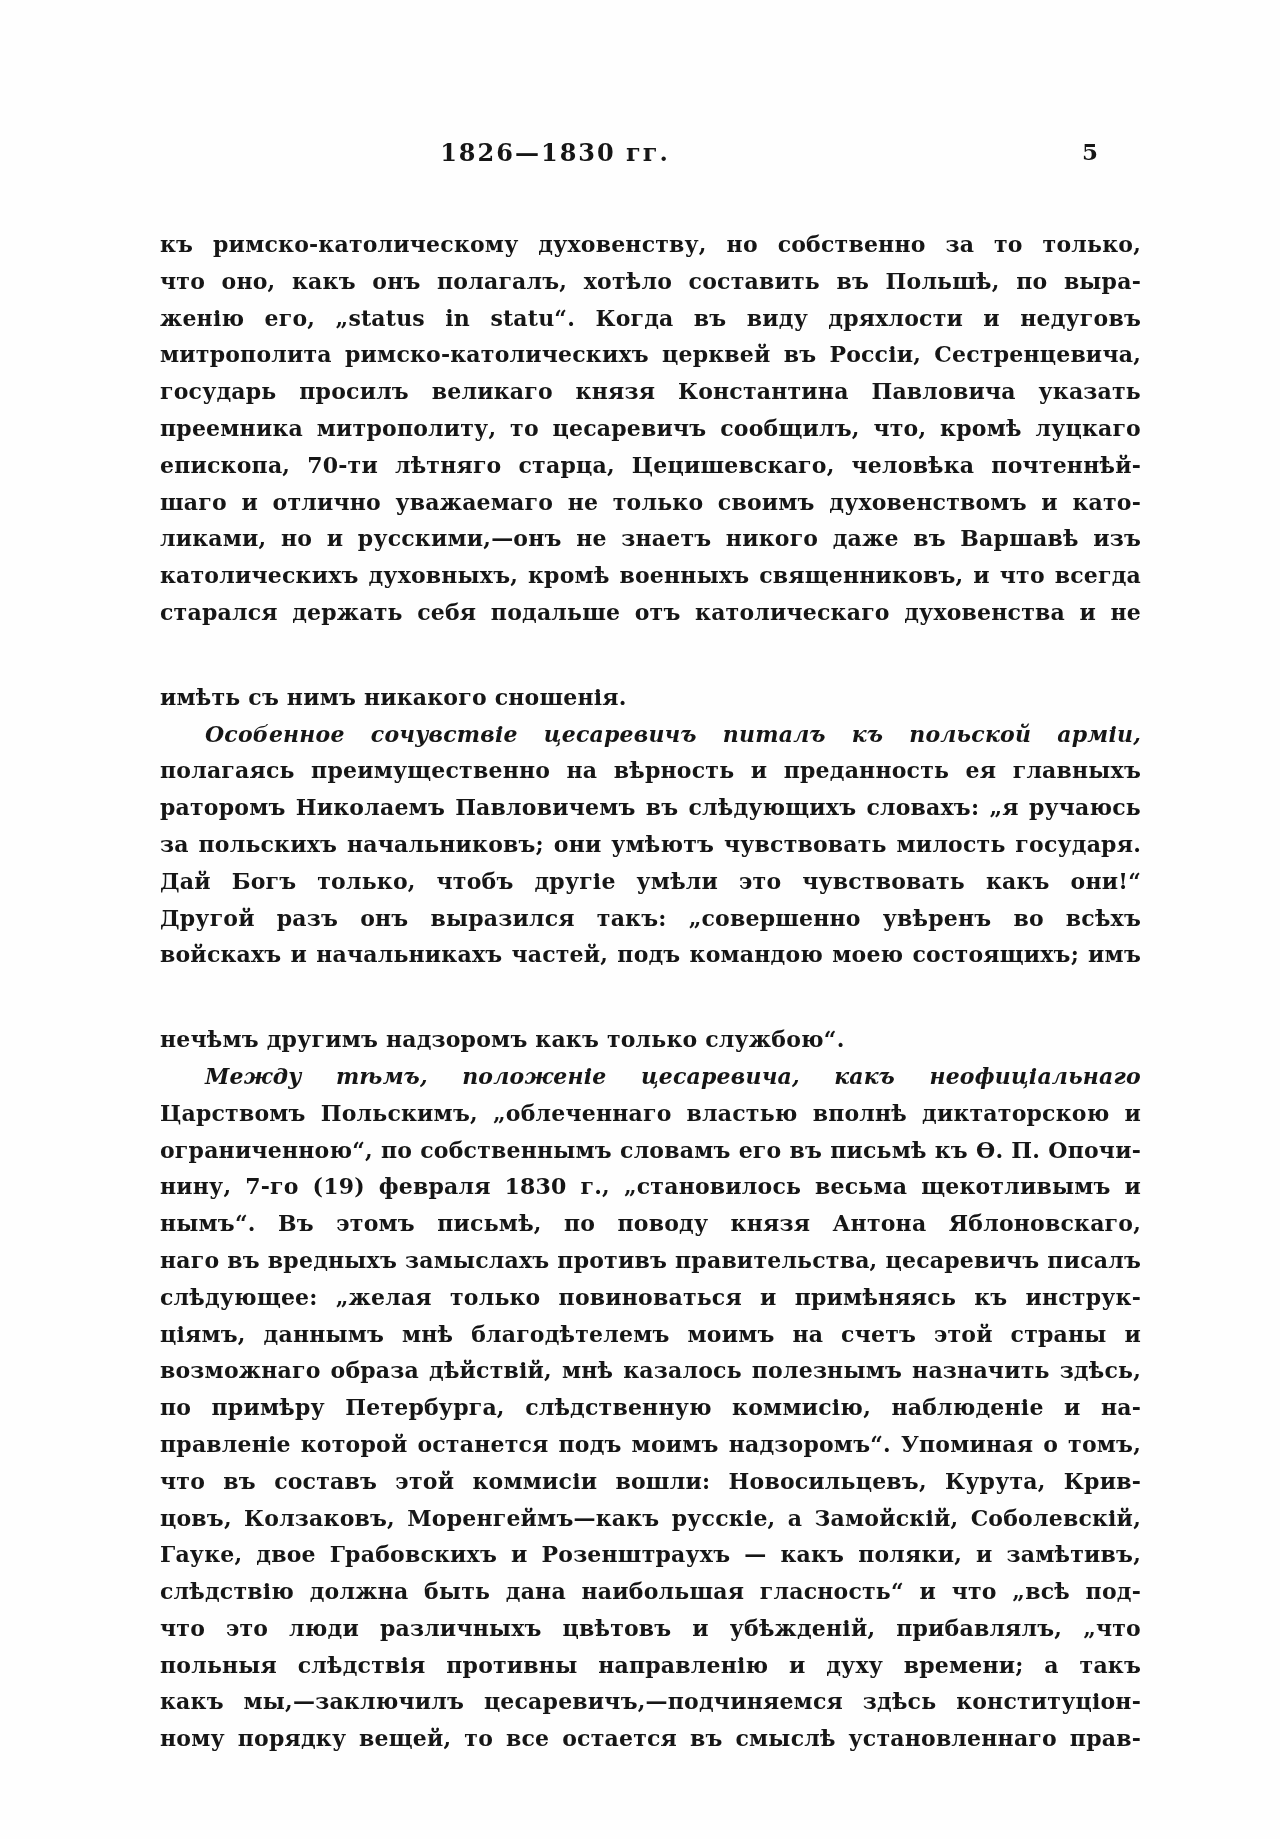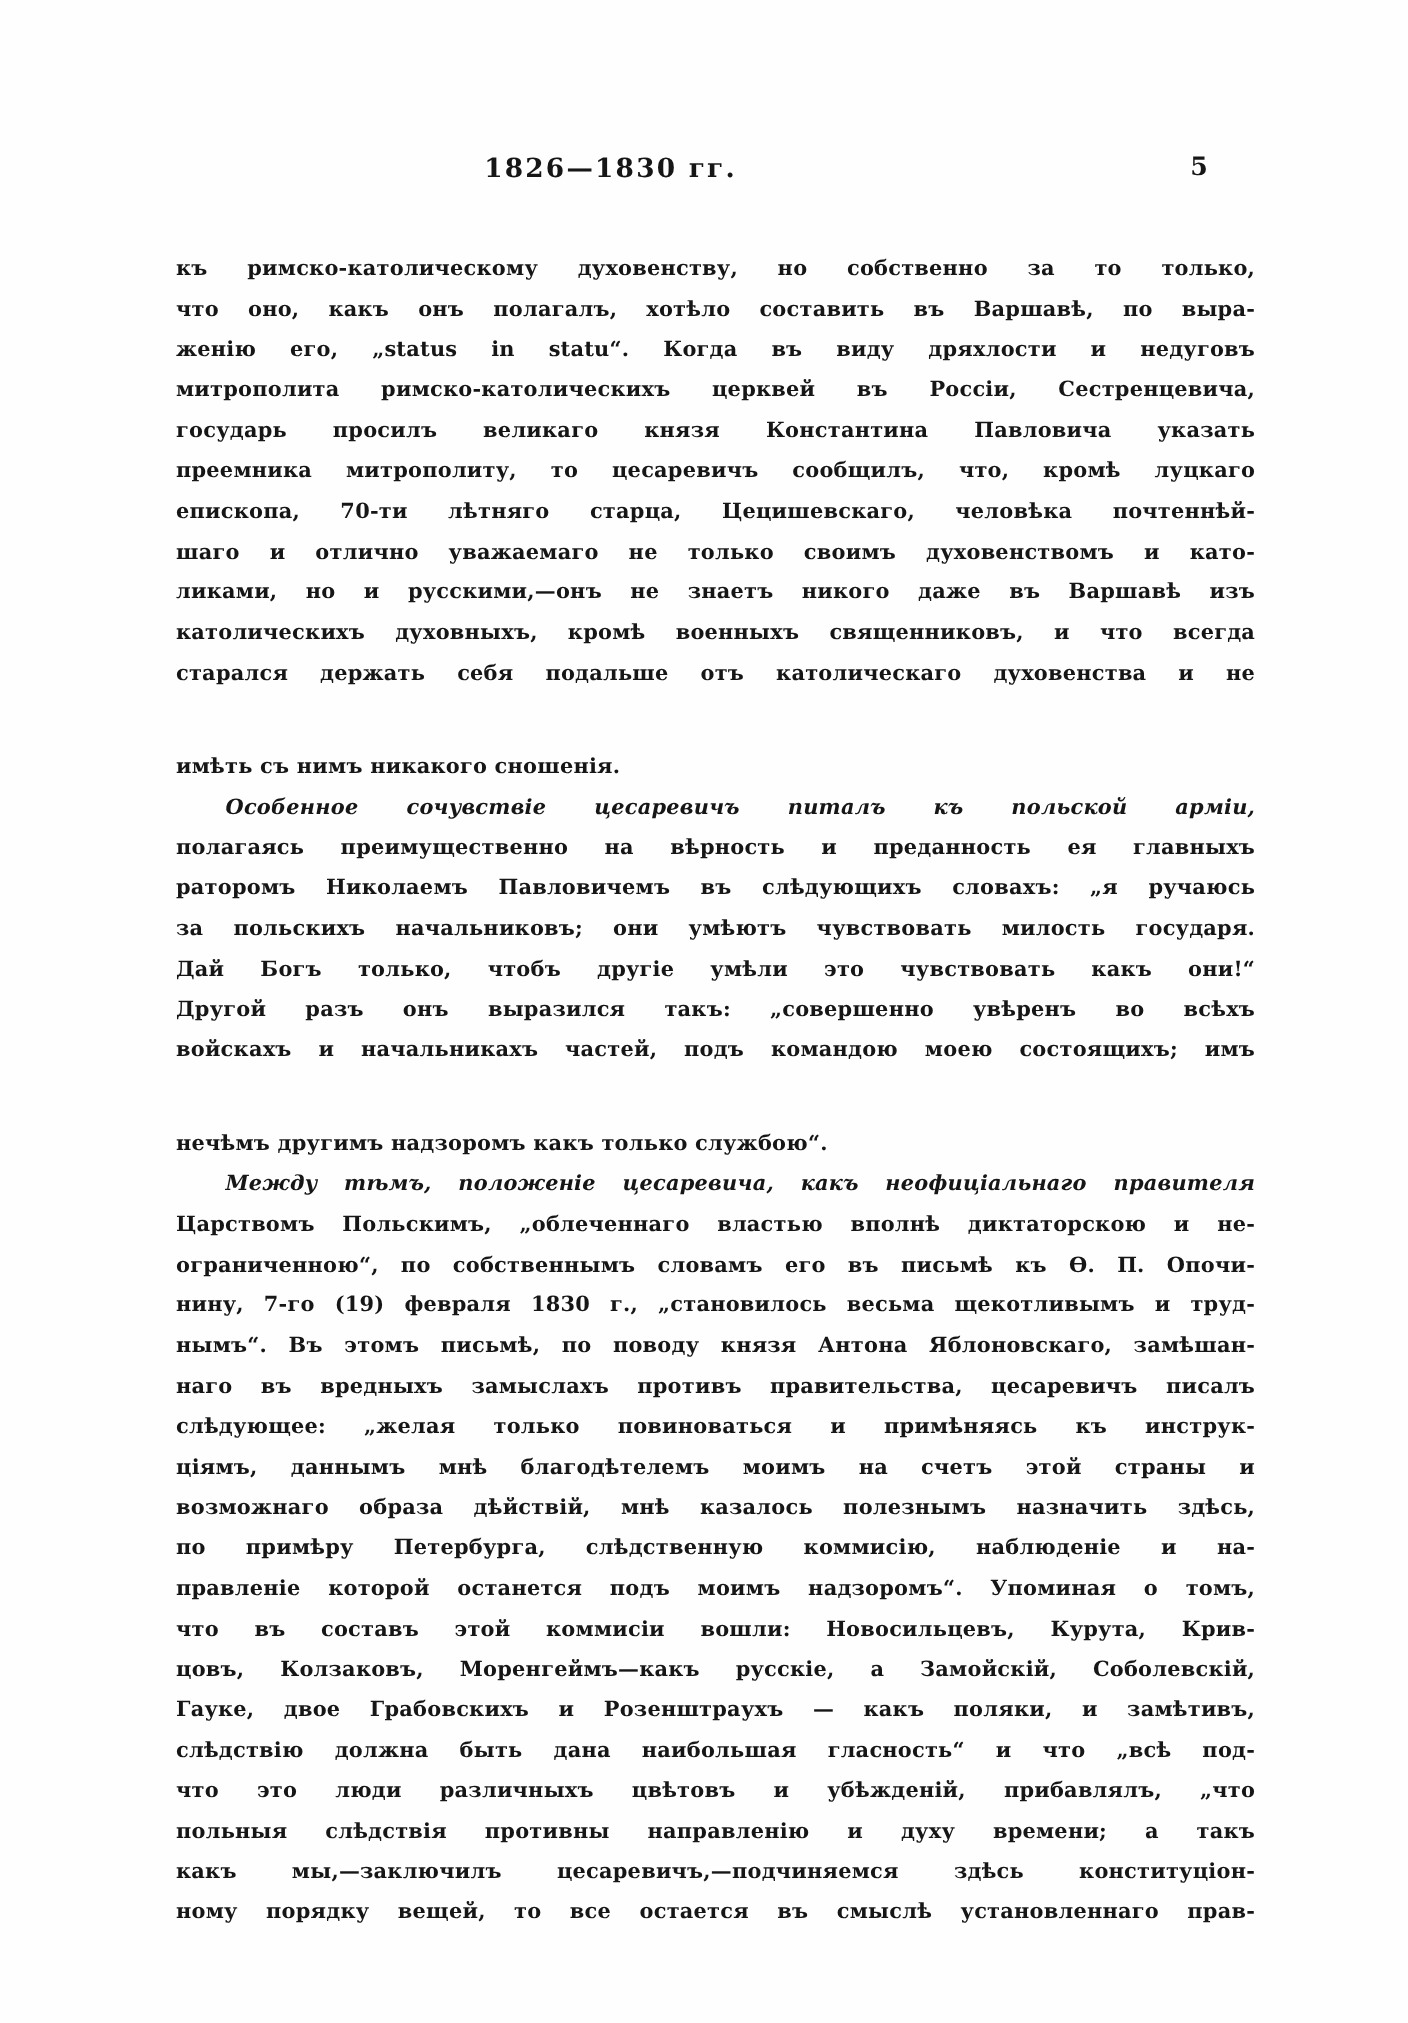--- a/index.html
+++ b/index.html
@@ -46,21 +46,21 @@
   .text-body {
     position: absolute;
     left: 160px;
     top: 226px;
     width: 981px;
   }
   .paragraph {
     margin: 0;
   }
   .line {
-    font-size: 19px;
+    font-size: 22px;
     font-weight: bold;
     line-height: 36.8px;
     height: 36.8px;
     overflow: hidden;
     letter-spacing: 0.2px;
     text-align: justify;
     text-align-last: justify;
   }
   .line.indent {
     text-indent: 45px;
@@ -75,21 +75,21 @@
 <body>
 
 <div class="page">
   <div class="header">
     <span class="running-title">1826—1830 гг.</span>
     <span class="page-number">5</span>
   </div>
   <div class="text-body" id="text-body">
       <div class="paragraph">
         <div class="line">къ римско-католическому духовенству, но собственно за то только,</div>
-        <div class="line">что оно, какъ онъ полагалъ, хотѣло составить въ Варшавѣ, по выра-</div>
+        <div class="line">что оно, какъ онъ полагалъ, хотѣло составить въ Польшѣ, по выра-</div>
         <div class="line">женію его, „status in statu“. Когда въ виду дряхлости и недуговъ</div>
         <div class="line">митрополита римско-католическихъ церквей въ Россіи, Сестренцевича,</div>
         <div class="line">государь просилъ великаго князя Константина Павловича указать</div>
         <div class="line">преемника митрополиту, то цесаревичъ сообщилъ, что, кромѣ луцкаго</div>
         <div class="line">епископа, 70-ти лѣтняго старца, Цецишевскаго, человѣка почтеннѣй-</div>
         <div class="line">шаго и отлично уважаемаго не только своимъ духовенствомъ и като-</div>
         <div class="line">ликами, но и русскими,—онъ не знаетъ никого даже въ Варшавѣ изъ</div>
         <div class="line">католическихъ духовныхъ, кромѣ военныхъ священниковъ, и что всегда</div>
         <div class="line">старался держать себя подальше отъ католическаго духовенства и не</div>
         <div class="line short">имѣть съ нимъ никакого сношенія.</div>

